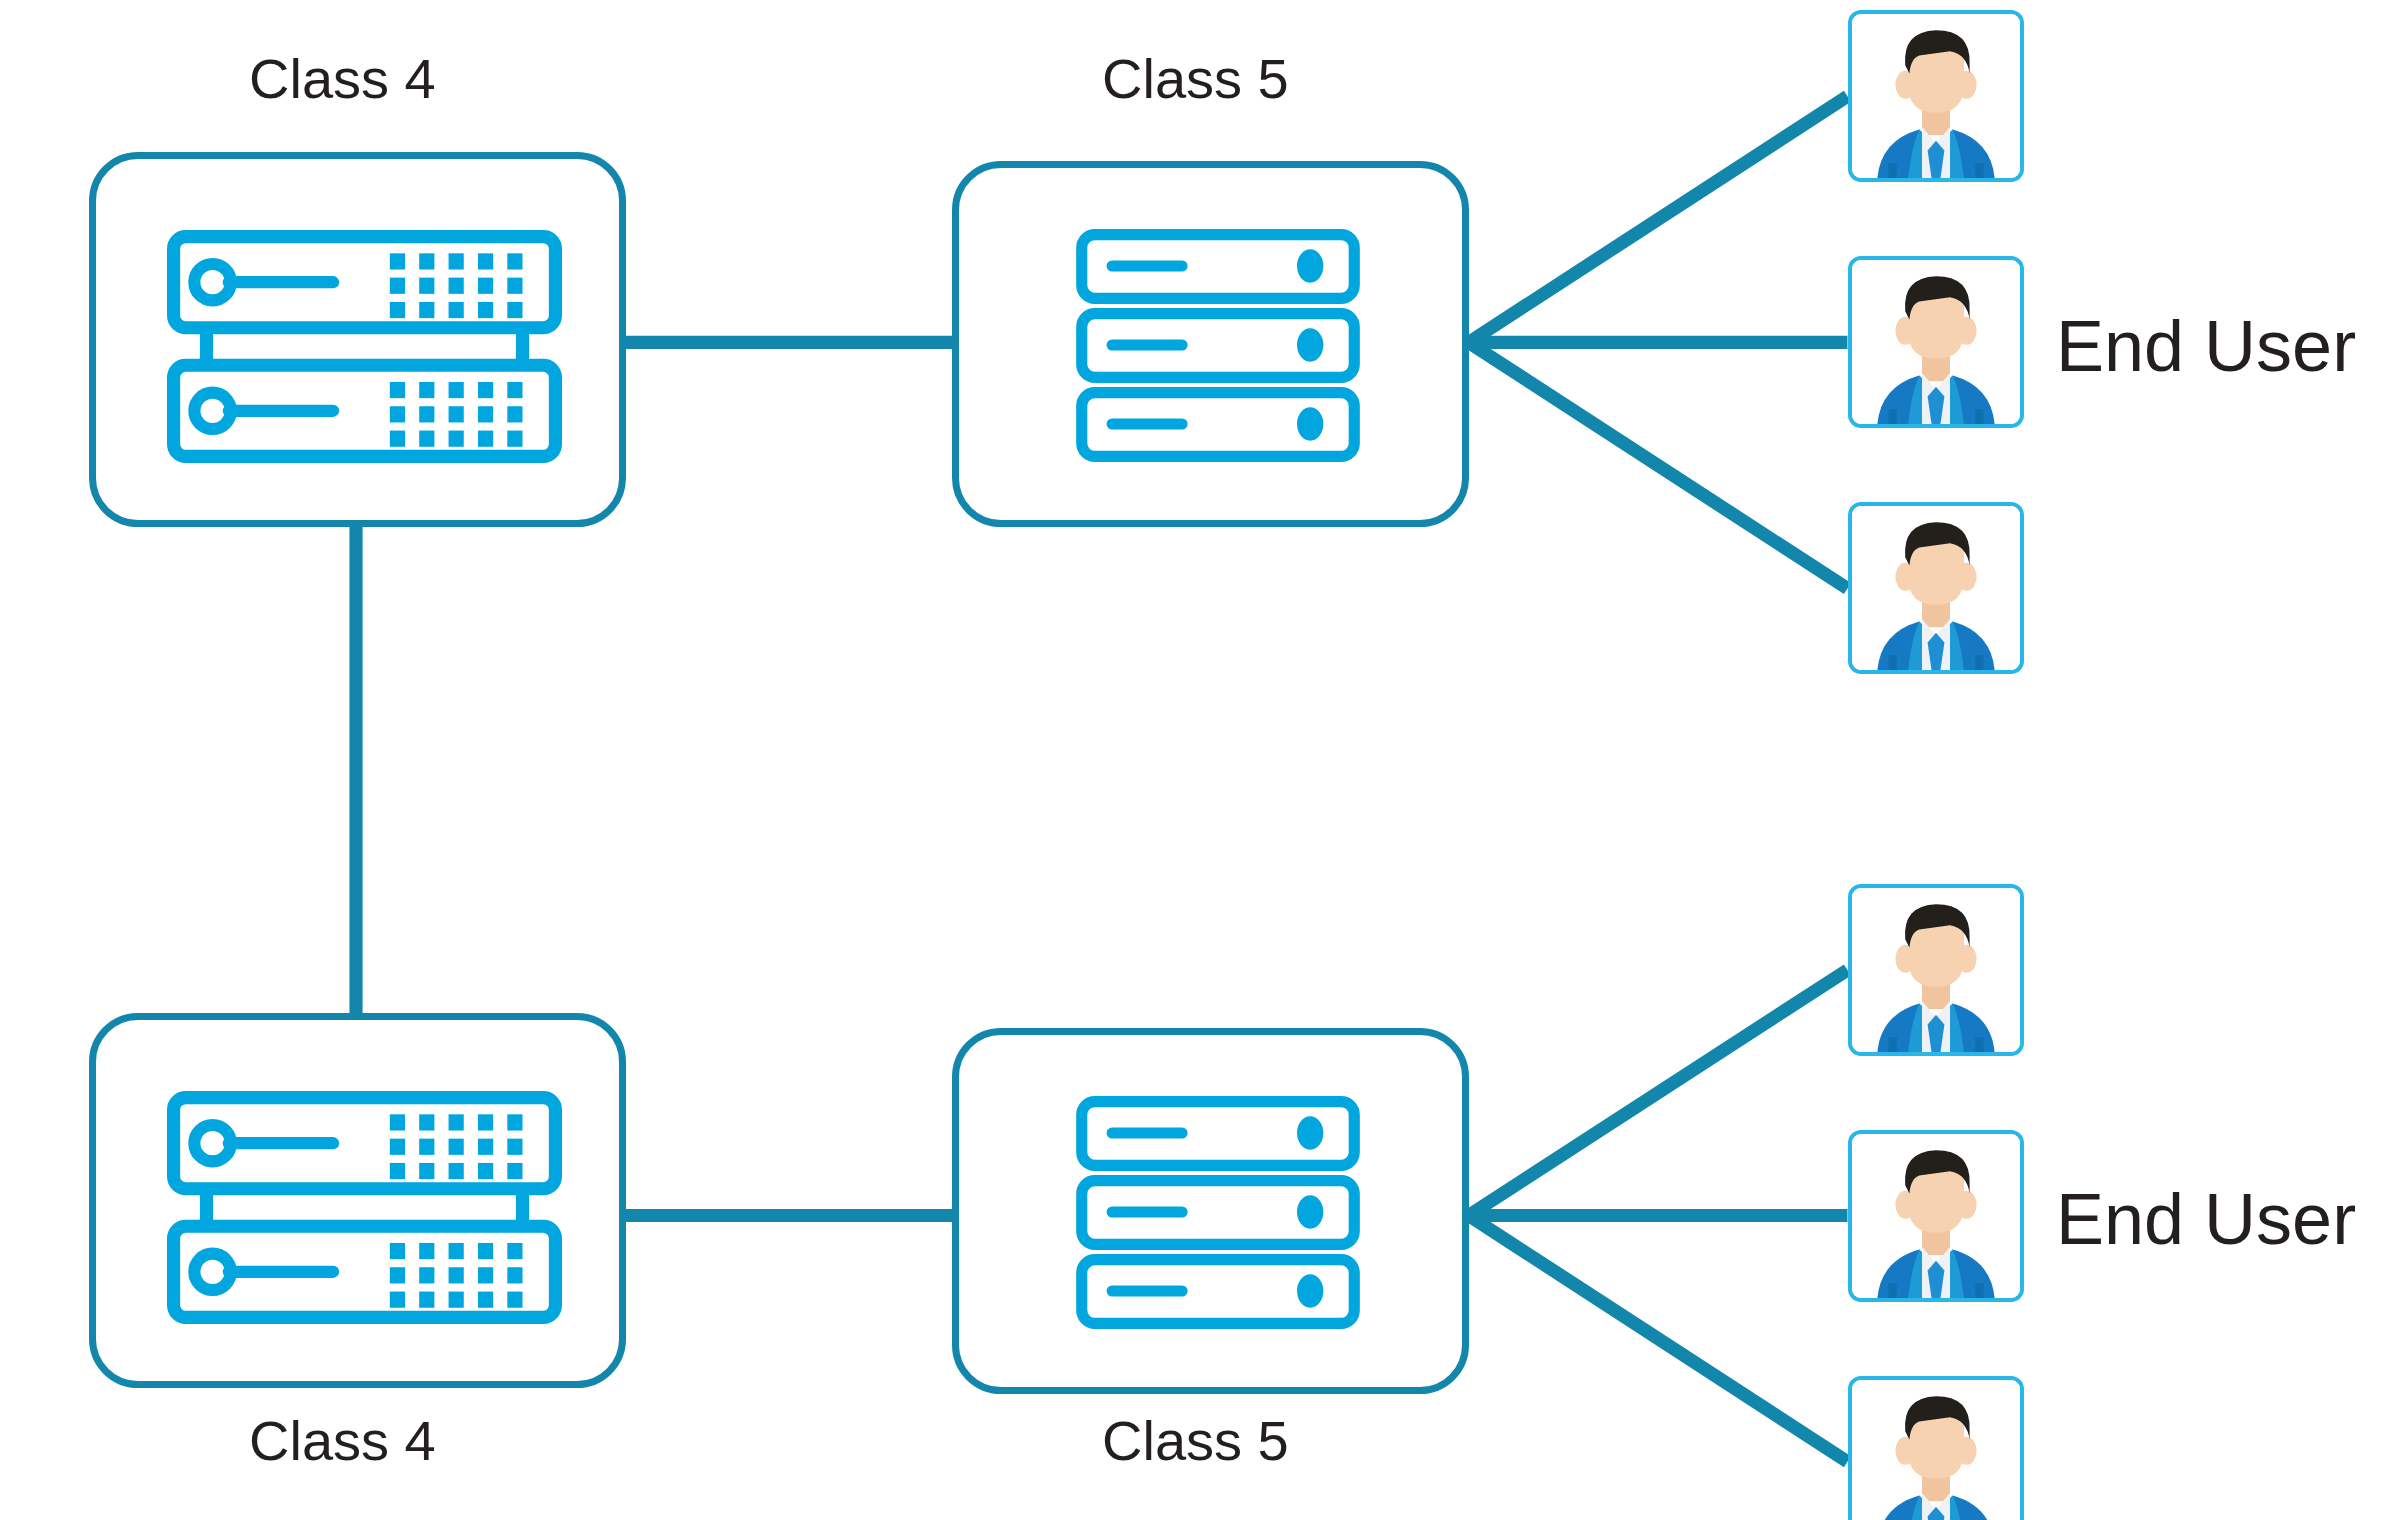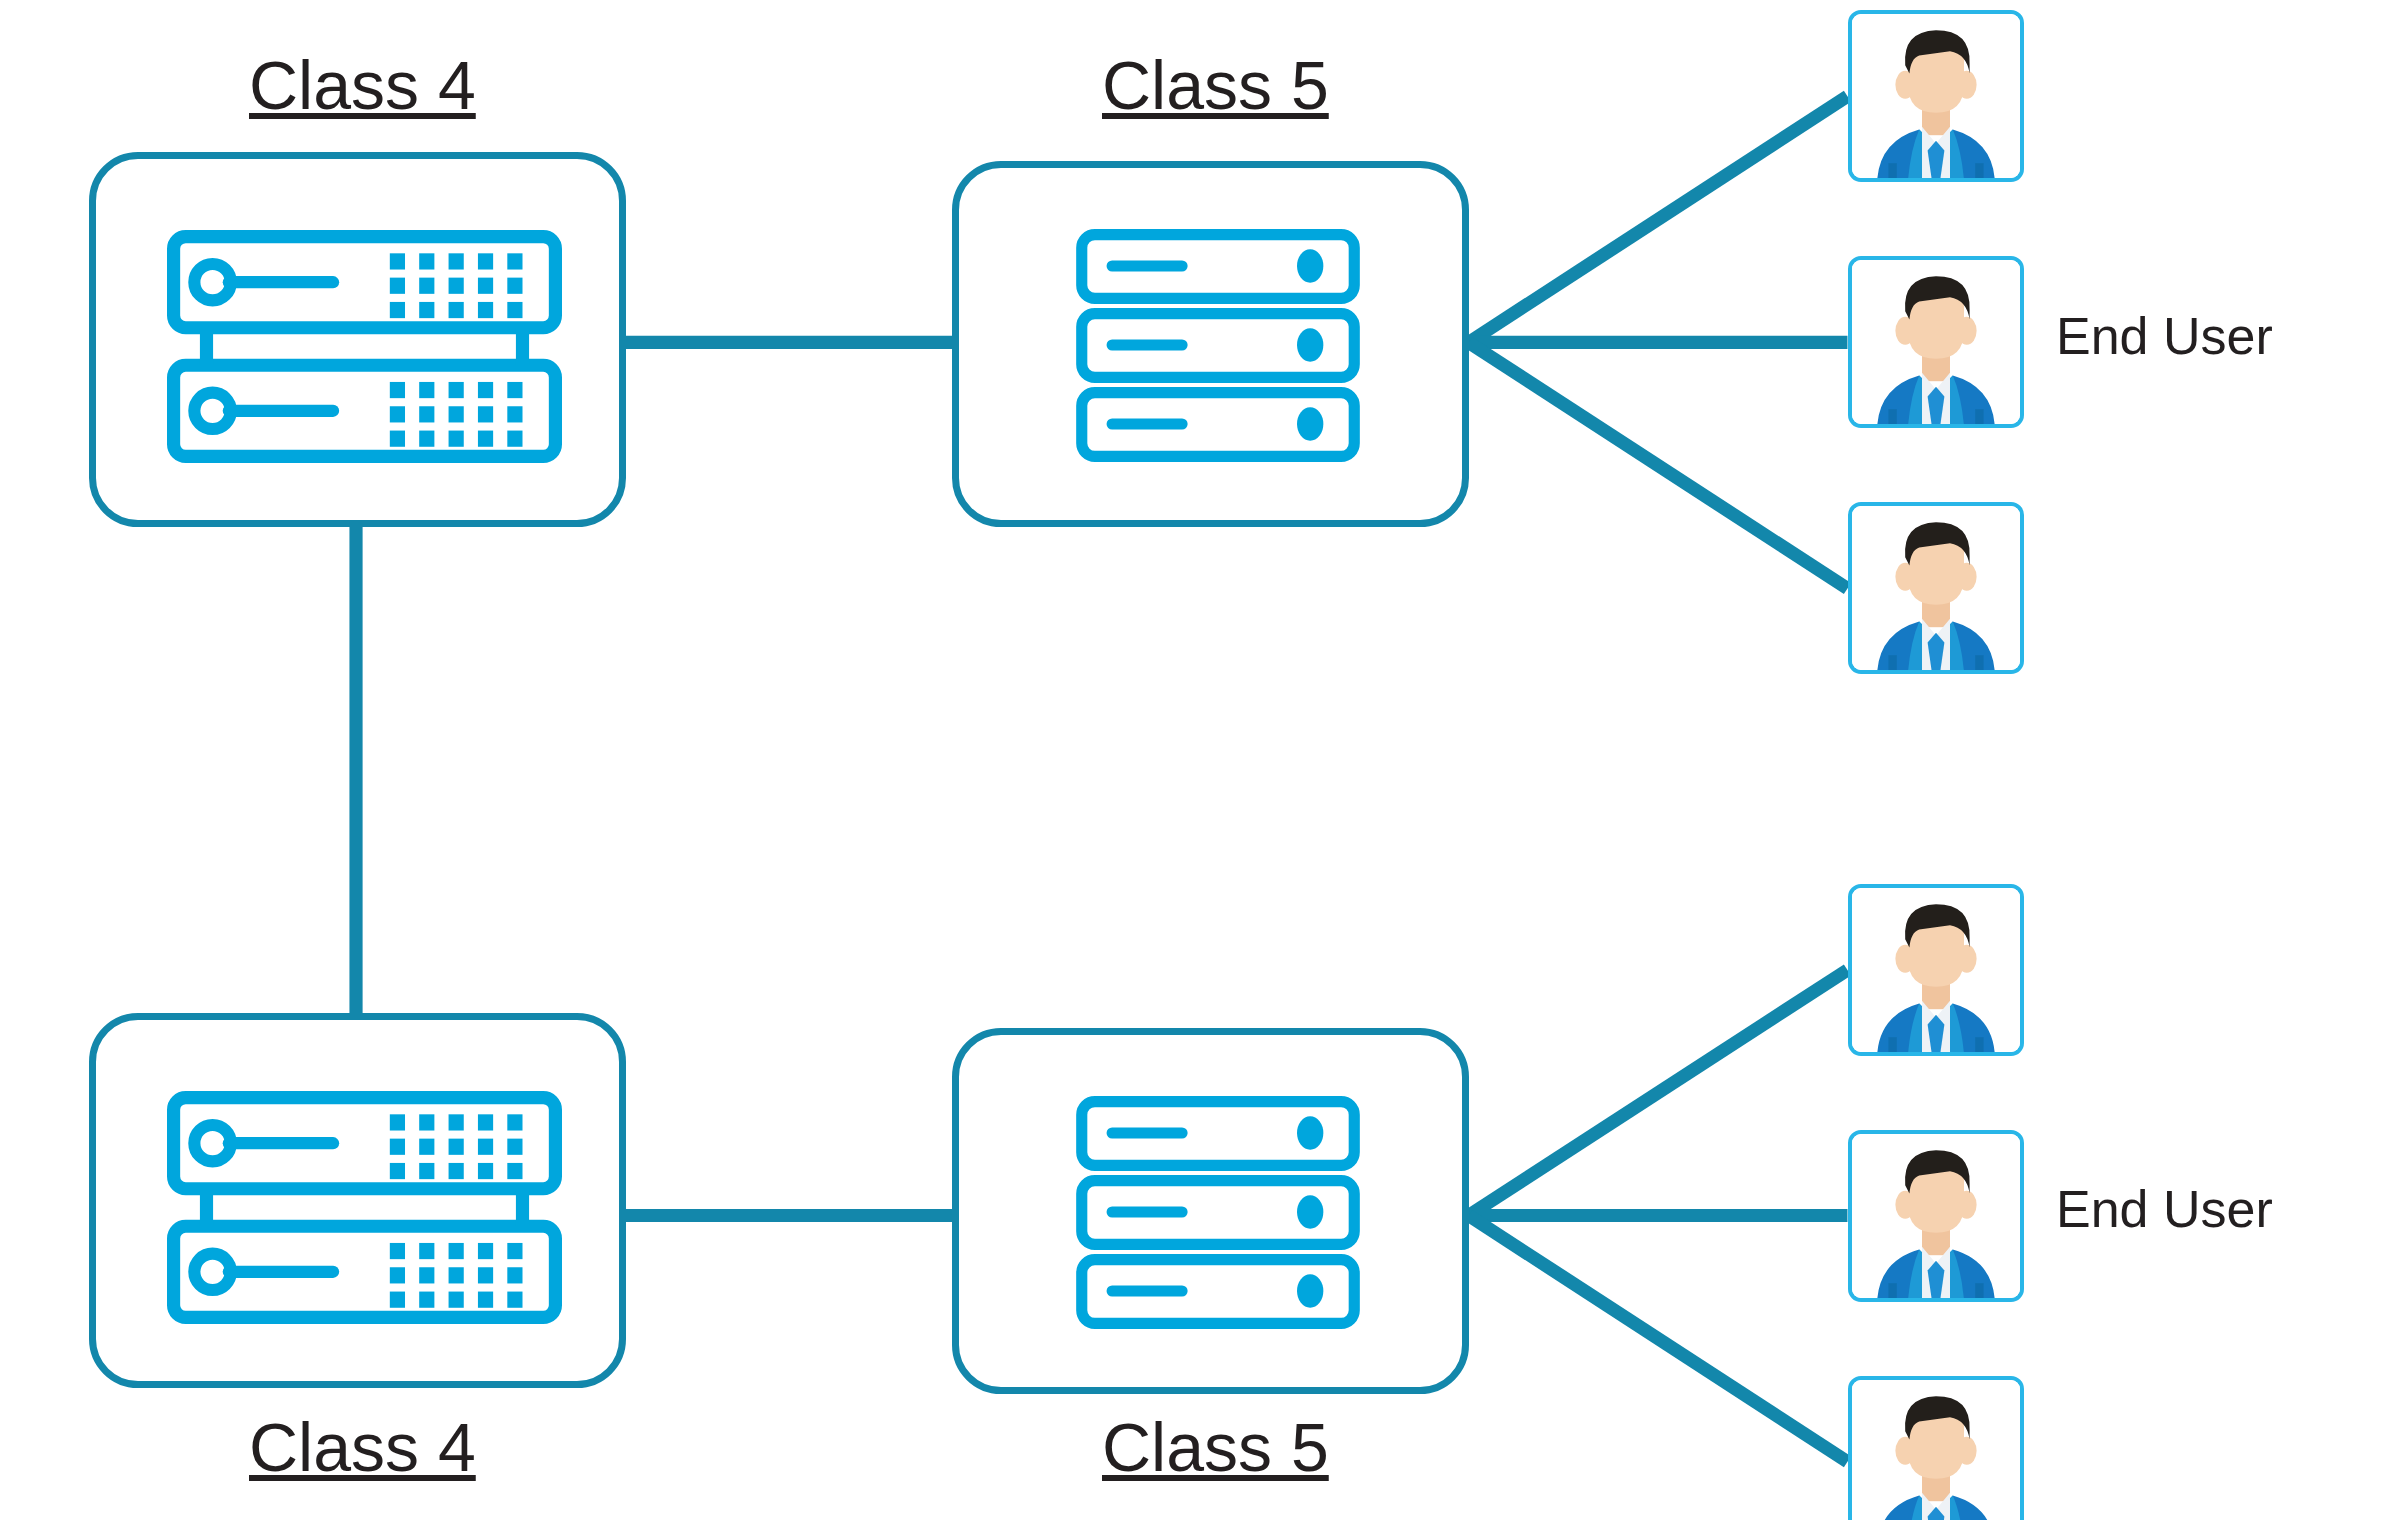--- a/index.html
+++ b/index.html
@@ -7,22 +7,22 @@
   #stage{position:relative;width:2401px;height:1520px;background:#fff;overflow:hidden;}
 
   .label{
     position:absolute;
     color:#231f20;
     font-family:"Liberation Sans",sans-serif;
     font-weight:400;
     white-space:nowrap;
     line-height:1;
   }
-  .label-class{font-size:68px;text-decoration:underline;}
-  .label-enduser{font-size:52px;}
+  .label-class{font-size:56px;}
+  .label-enduser{font-size:72px;}
 
   
   .node-box{
     position:absolute;
     box-sizing:border-box;
     background:#ffffff;
     border:7px solid #1387ab;
     border-radius:49px;
   }
 

